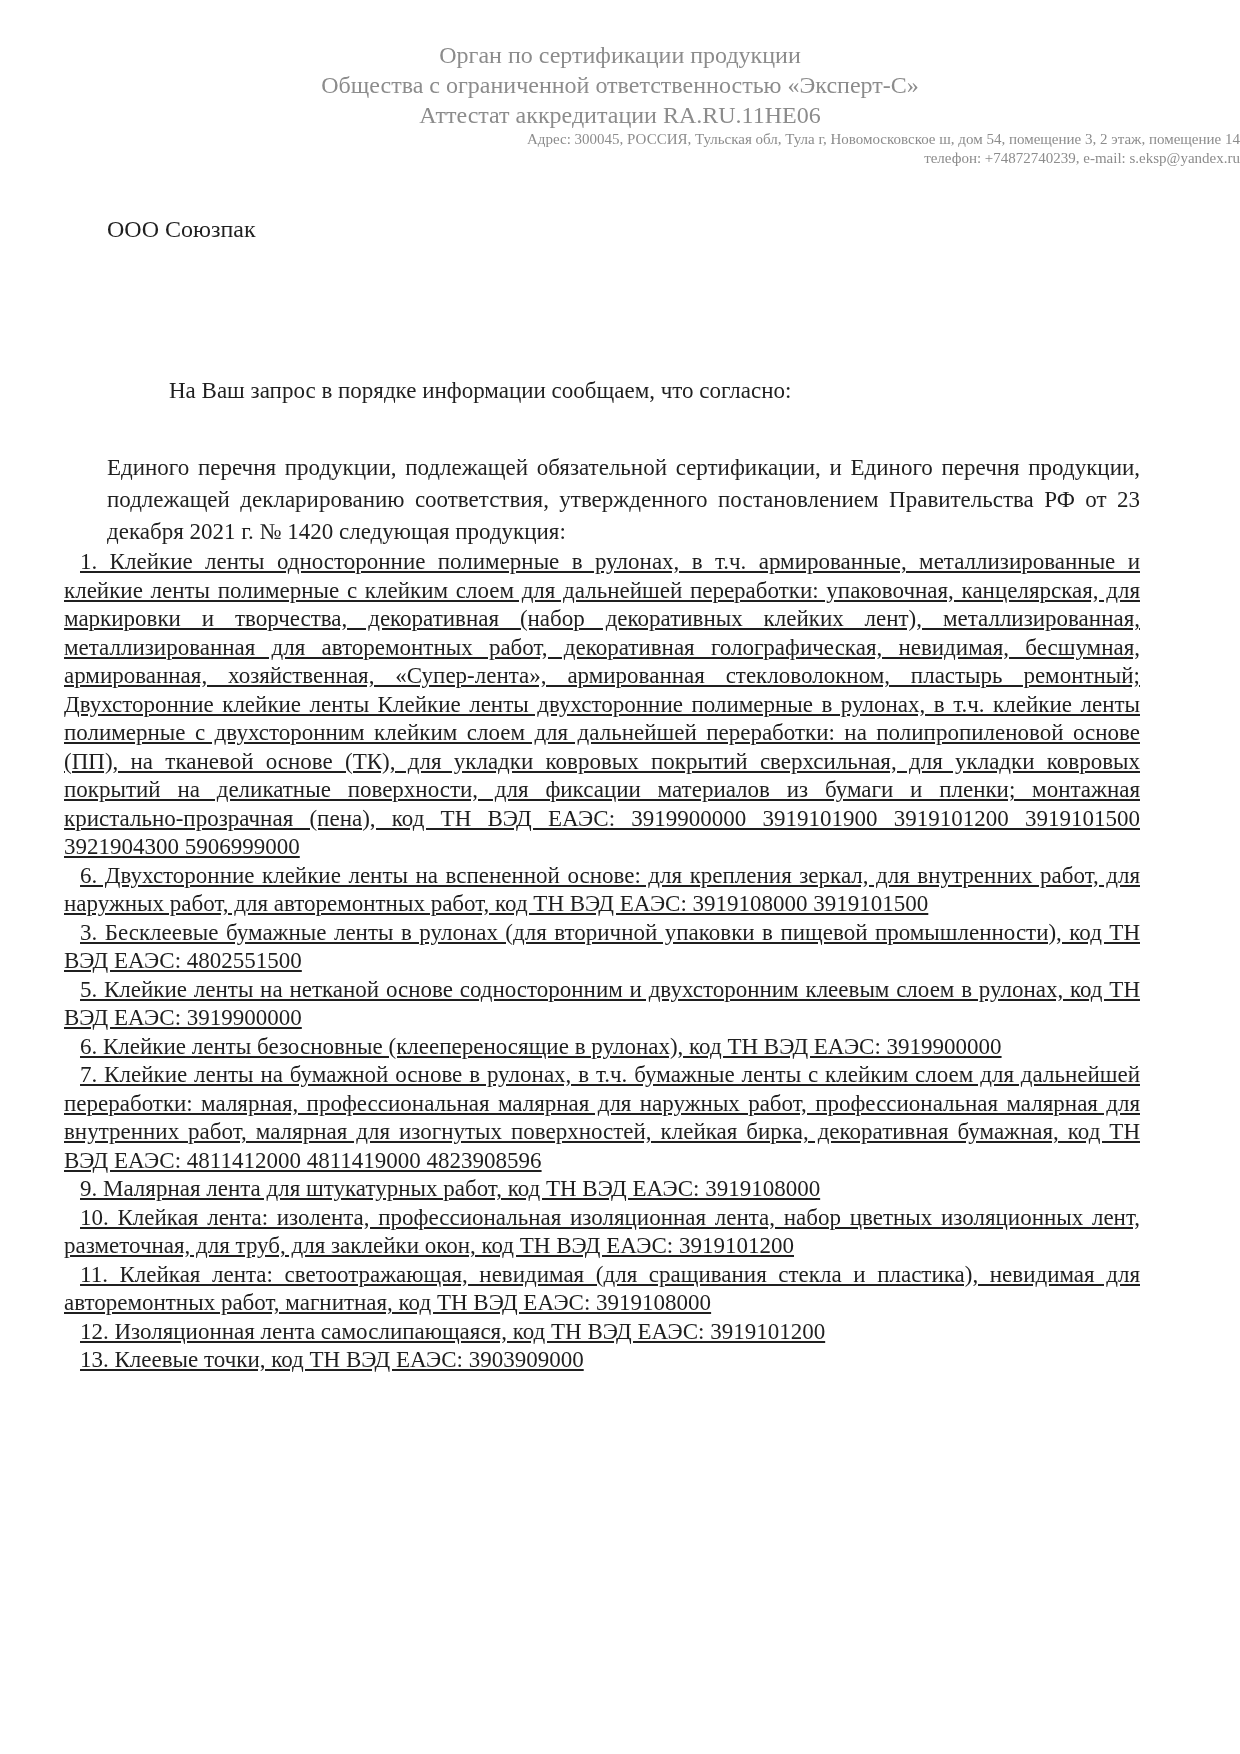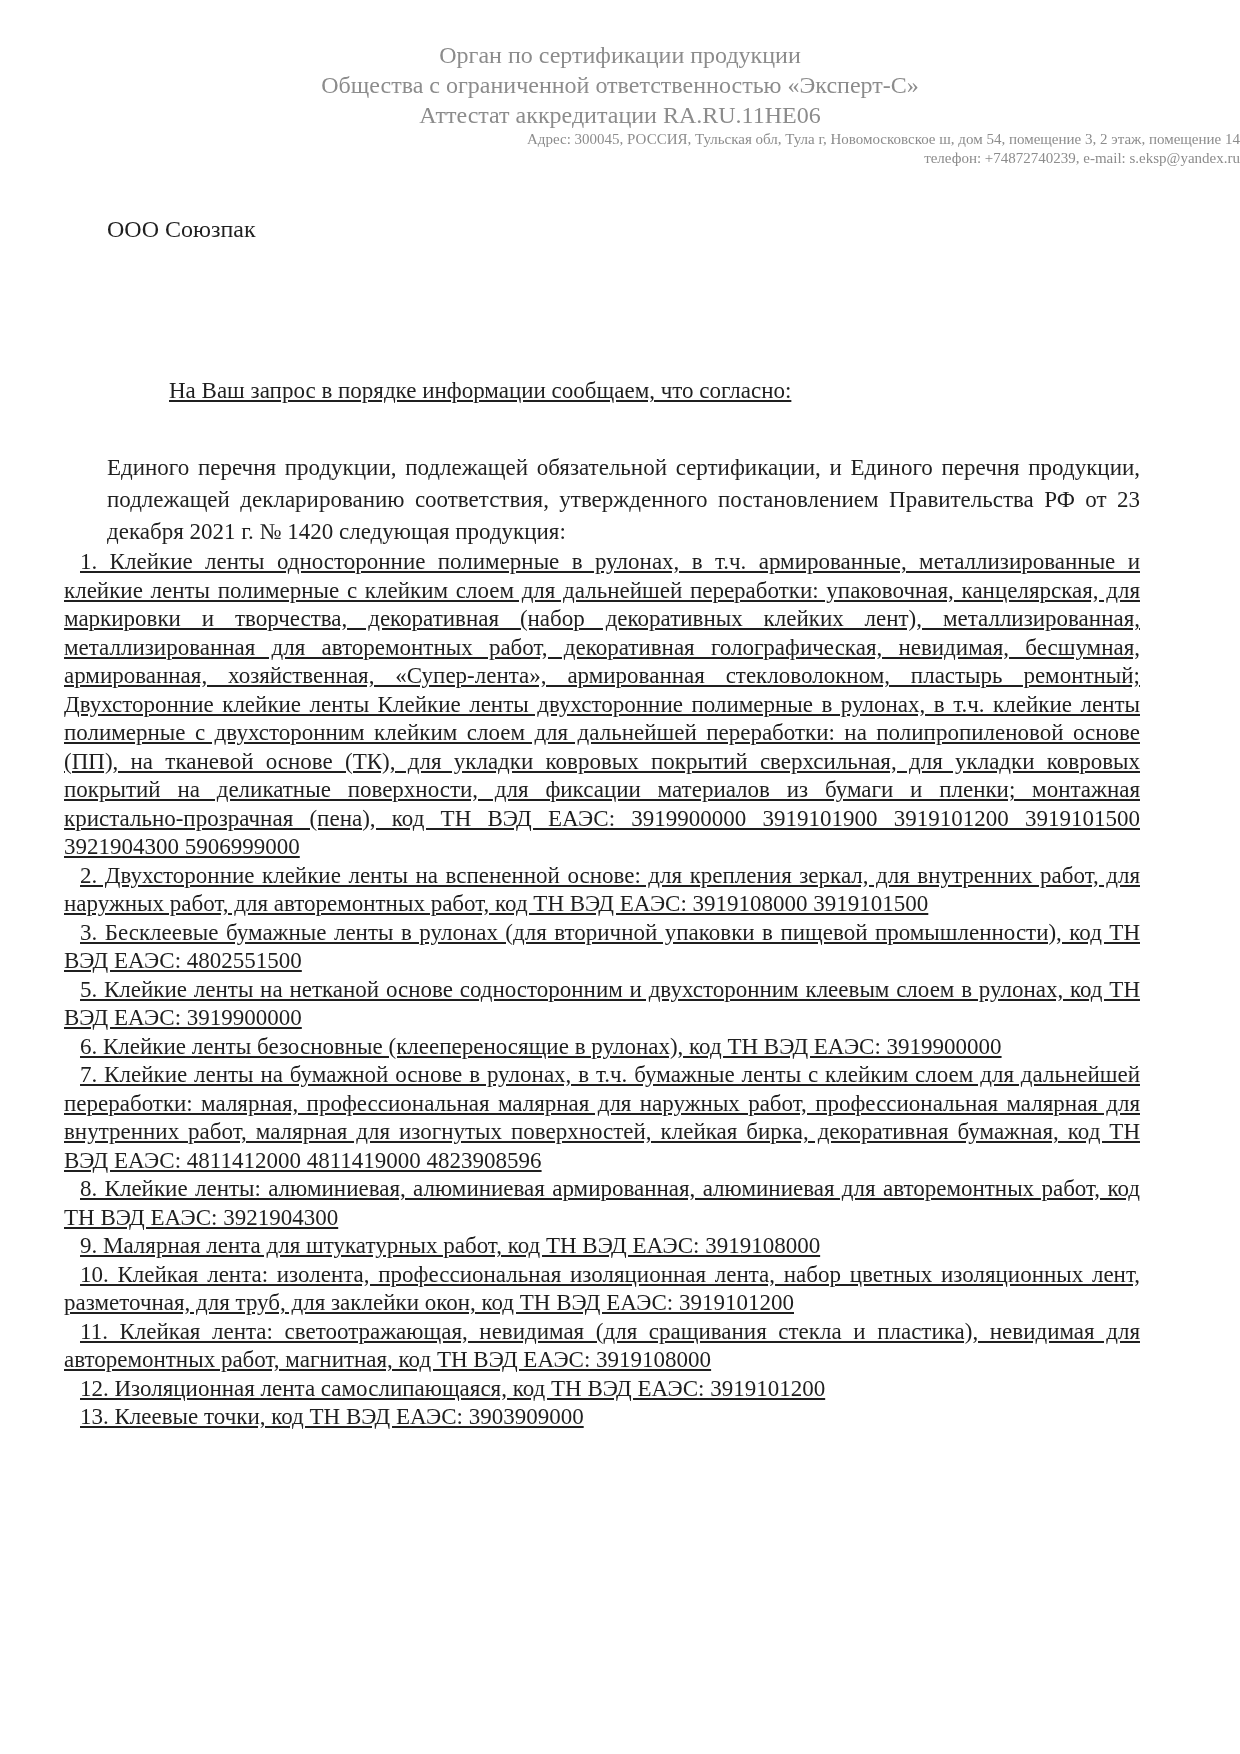--- a/index.html
+++ b/index.html
@@ -48,21 +48,20 @@
     line-height:38px;
   }
   .ref-left p{margin:0;}
   .ref-right{white-space:nowrap;}
   
   .intro{
     margin:128px 100px 0 107px;
     font-size:23px;
     line-height:30px;
     text-indent:62px;
-    text-decoration:underline;
   }
   .lead{
     margin:46px 100px 0 107px;
     font-size:23px;
     line-height:32px;
     text-align:justify;
   }
   .product-list{
     margin:0 100px 0 64px;
     text-decoration:underline;
@@ -91,26 +90,25 @@
   <div class="ref-row">
     <div class="ref-right">ООО Союзпак</div>
   </div>
 
   <p class="intro">На Ваш запрос в порядке информации сообщаем, что согласно:</p>
 
   <p class="lead">Единого перечня продукции, подлежащей обязательной сертификации, и Единого перечня продукции, подлежащей декларированию соответствия, утвержденного постановлением Правительства РФ от 23 декабря 2021 г. № 1420 следующая продукция:</p>
 
   <div class="product-list">
     <p>1. Клейкие ленты односторонние полимерные в рулонах, в т.ч. армированные, металлизированные и клейкие ленты полимерные с клейким слоем для дальнейшей переработки: упаковочная, канцелярская, для маркировки и творчества, декоративная (набор декоративных клейких лент), металлизированная, металлизированная для авторемонтных работ, декоративная голографическая, невидимая, бесшумная, армированная, хозяйственная, «Супер-лента», армированная стекловолокном, пластырь ремонтный; Двухсторонние клейкие ленты Клейкие ленты двухсторонние полимерные в рулонах, в т.ч. клейкие ленты полимерные с двухсторонним клейким слоем для дальнейшей переработки: на полипропиленовой основе (ПП), на тканевой основе (ТК), для укладки ковровых покрытий сверхсильная, для укладки ковровых покрытий на деликатные поверхности, для фиксации материалов из бумаги и пленки; монтажная кристально-прозрачная (пена), код ТН ВЭД ЕАЭС: 3919900000 3919101900 3919101200 3919101500 3921904300 5906999000</p>
-    <p>2. Двухсторонние клейкие ленты на вспененной основе: для крепления зеркал, для внутренних работ, для наружных работ, для авторемонтных работ, код ТН ВЭД ЕАЭС: 3919108000 3919101500</p>
+    <p>6. Двухсторонние клейкие ленты на вспененной основе: для крепления зеркал, для внутренних работ, для наружных работ, для авторемонтных работ, код ТН ВЭД ЕАЭС: 3919108000 3919101500</p>
     <p>3. Бесклеевые бумажные ленты в рулонах (для вторичной упаковки в пищевой промышленности), код ТН ВЭД ЕАЭС: 4802551500</p>
     <p>5. Клейкие ленты на нетканой основе содносторонним и двухсторонним клеевым слоем в рулонах, код ТН ВЭД ЕАЭС: 3919900000</p>
     <p>6. Клейкие ленты безосновные (клеепереносящие в рулонах), код ТН ВЭД ЕАЭС: 3919900000</p>
     <p>7. Клейкие ленты на бумажной основе в рулонах, в т.ч. бумажные ленты с клейким слоем для дальнейшей переработки: малярная, профессиональная малярная для наружных работ, профессиональная малярная для внутренних работ, малярная для изогнутых поверхностей, клейкая бирка, декоративная бумажная, код ТН ВЭД ЕАЭС: 4811412000 4811419000 4823908596</p>
-    <p>8. Клейкие ленты: алюминиевая, алюминиевая армированная, алюминиевая для авторемонтных работ, код ТН ВЭД ЕАЭС: 3921904300</p>
     <p>9. Малярная лента для штукатурных работ, код ТН ВЭД ЕАЭС: 3919108000</p>
     <p>10. Клейкая лента: изолента, профессиональная изоляционная лента, набор цветных изоляционных лент, разметочная, для труб, для заклейки окон, код ТН ВЭД ЕАЭС: 3919101200</p>
     <p>11. Клейкая лента: светоотражающая, невидимая (для сращивания стекла и пластика), невидимая для авторемонтных работ, магнитная, код ТН ВЭД ЕАЭС: 3919108000</p>
     <p>12. Изоляционная лента самослипающаяся, код ТН ВЭД ЕАЭС: 3919101200</p>
     <p>13. Клеевые точки, код ТН ВЭД ЕАЭС: 3903909000</p>
   </div>
 
 </div>
 
 </body></html>

